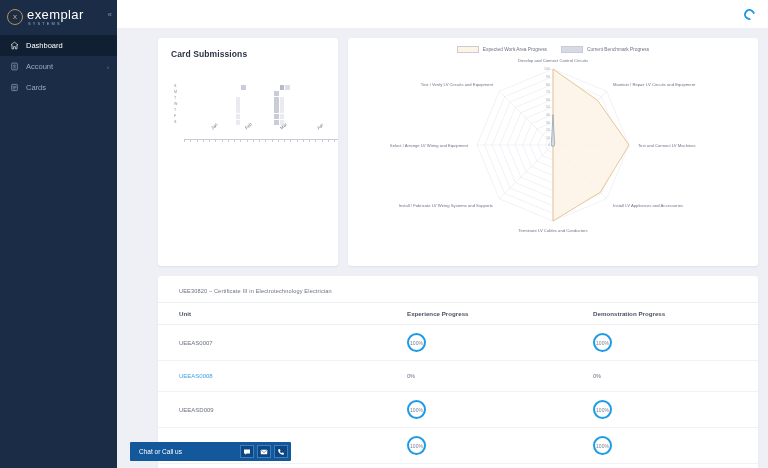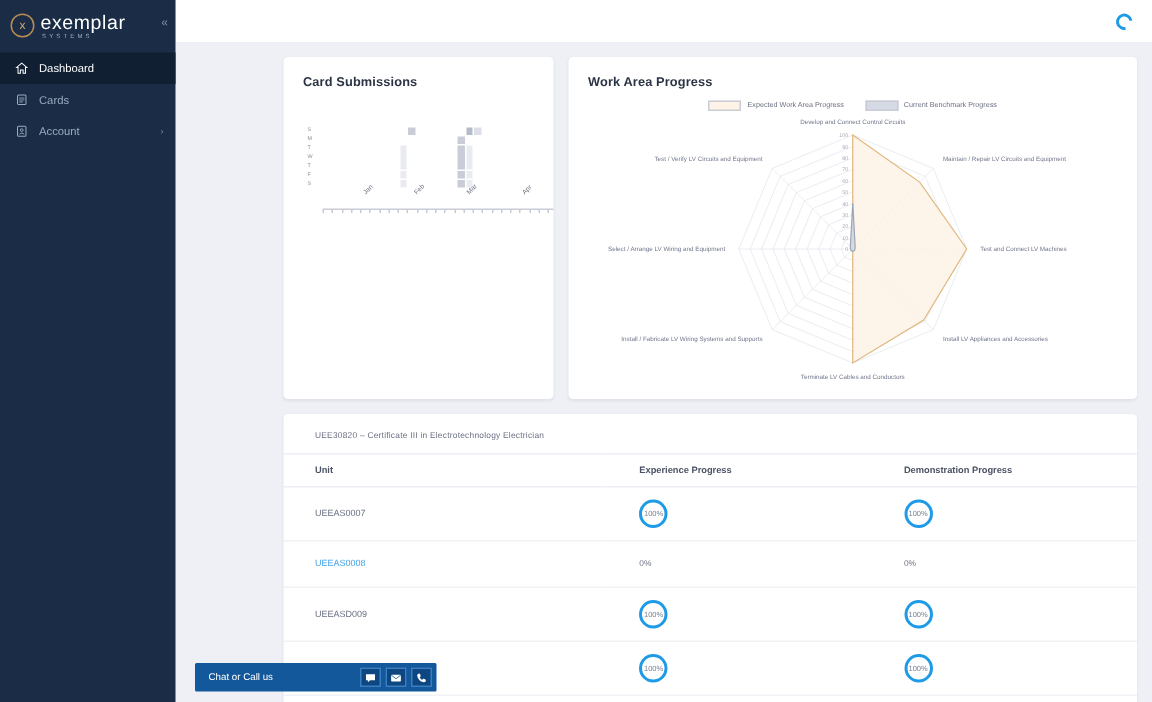--- a/index.html
+++ b/index.html
@@ -66,21 +66,21 @@
     height: 28px; background: #ffffff;
     display: flex; align-items: center; justify-content: flex-end;
     padding-right: 13px;
   }
   .spinner {
     width: 11px; height: 11px; border-radius: 50%;
     border: 2px solid #1e9ae6; border-right-color: transparent;
     transform: rotate(35deg);
   }
   .content {
-    padding: 10px 10px 0 72px;
+    padding: 10px 10px 0 41px;
     height: 356px;
   }
 
   .row { display: flex; gap: 10px; }
   .card {
     background: #ffffff; border-radius: 3px;
     box-shadow: 0 1px 2px rgba(40,50,80,.08);
   }
   .card-title {
     font-size: 8.5px; font-weight: bold; color: #2b3445;
@@ -200,40 +200,40 @@
     </div>
 
     <nav class="nav">
       <div class="nav-item active">
         <span class="nav-ico">
           <svg viewBox="0 0 16 16">
               <path d="M8 2 L14 7 L12.4 7 L12.4 14 L9.6 14 L9.6 10 L6.4 10 L6.4 14 L3.6 14 L3.6 7 L2 7 Z" fill="none" stroke="#ffffff" stroke-width="1.2"></path>
             </svg>
         </span>
         <span>Dashboard</span>
-      </div>
-      <div class="nav-item">
-        <span class="nav-ico">
-          <svg viewBox="0 0 16 16">
-              <rect x="3" y="2.5" width="10" height="11" rx="1.2" fill="none" stroke="#9aabbf" stroke-width="1.2"></rect>
-              <path d="M5.3 6 H10.7 M5.3 8.3 H10.7 M5.3 10.6 H9" stroke="#9aabbf" stroke-width="1" stroke-linecap="round"></path>
-            </svg>
-        </span>
-        <span>Cards</span>
       </div>
       <div class="nav-item">
         <span class="nav-ico">
           <svg viewBox="0 0 16 16">
               <rect x="3" y="2" width="10" height="12" rx="1.4" fill="none" stroke="#9aabbf" stroke-width="1.2"></rect>
               <circle cx="8" cy="6.6" r="1.6" fill="none" stroke="#9aabbf" stroke-width="1.1"></circle>
               <path d="M5.2 11.6 C5.8 9.9 10.2 9.9 10.8 11.6" fill="none" stroke="#9aabbf" stroke-width="1.1"></path>
             </svg>
         </span>
         <span>Account</span>
         <span class="nav-caret">›</span>
+      </div>
+      <div class="nav-item">
+        <span class="nav-ico">
+          <svg viewBox="0 0 16 16">
+              <rect x="3" y="2.5" width="10" height="11" rx="1.2" fill="none" stroke="#9aabbf" stroke-width="1.2"></rect>
+              <path d="M5.3 6 H10.7 M5.3 8.3 H10.7 M5.3 10.6 H9" stroke="#9aabbf" stroke-width="1" stroke-linecap="round"></path>
+            </svg>
+        </span>
+        <span>Cards</span>
       </div>
     </nav>
   </aside>
 
   <div class="main">
     <div class="topbar">
       <div class="spinner"></div>
     </div>
 
     <div class="content">
@@ -331,21 +331,20 @@
                   <div class="heat-month" style="left: 25.5px;">Jan</div>
                   <div class="heat-month" style="left: 60px;">Feb</div>
                   <div class="heat-month" style="left: 94.5px;">Mar</div>
                   <div class="heat-month" style="left: 132px;">Apr</div>
                 </div>
             </div>
           </div>
         </section>
 
         <section class="card card-workarea">
-          <div class="card-title">Work Area Progress</div>
           <div class="radar-legend">
             <div class="legend-item">
               <span class="legend-swatch" id="sw0" style="background: rgb(253, 243, 230);"></span>
               <span class="legend-label">Expected Work Area Progress</span>
             </div>
             <div class="legend-item">
               <span class="legend-swatch" id="sw1" style="background: rgb(213, 218, 228);"></span>
               <span class="legend-label">Current Benchmark Progress</span>
             </div>
           </div>

